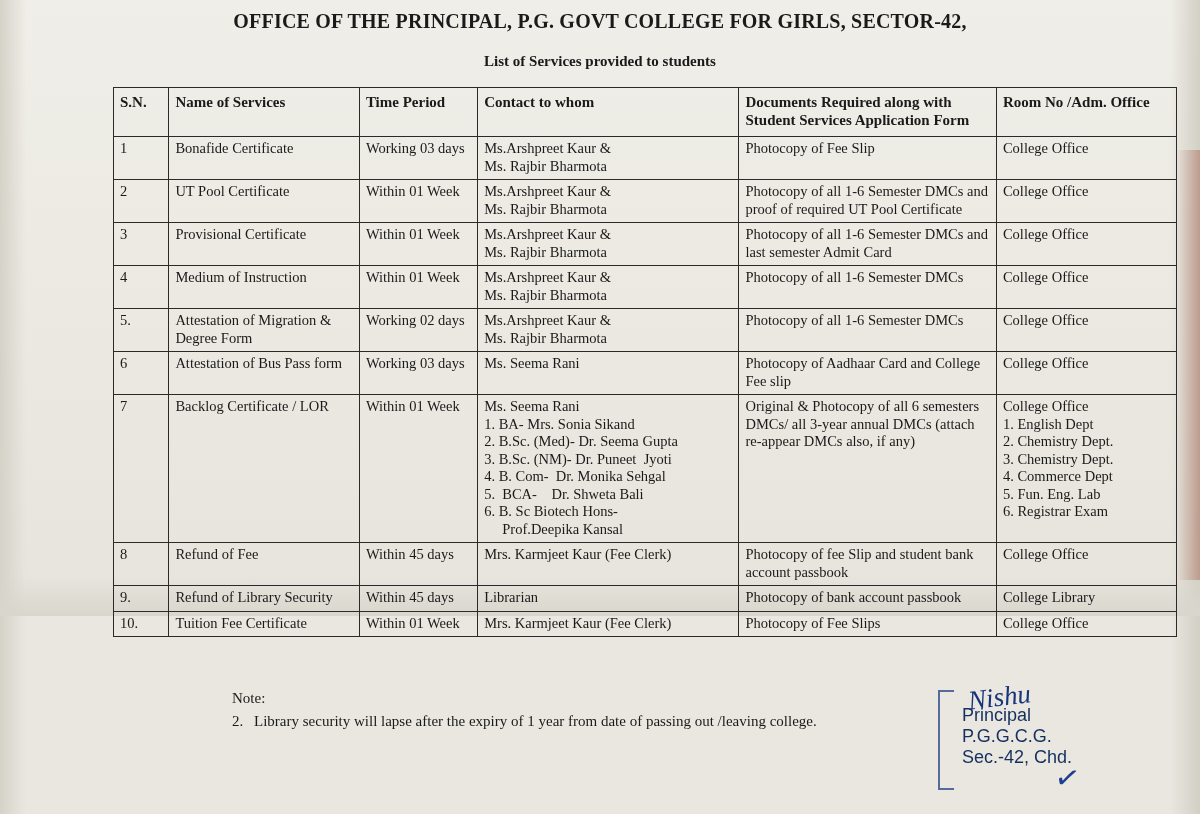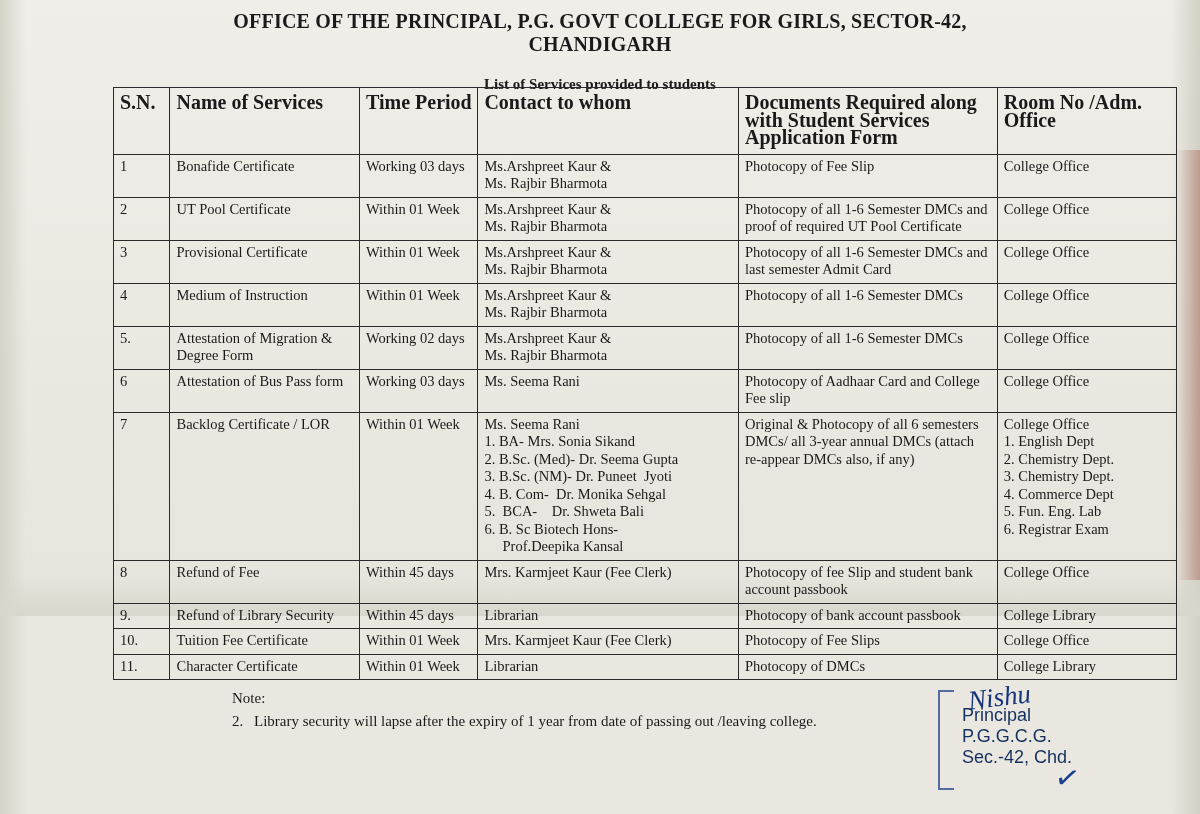--- a/index.html
+++ b/index.html
@@ -71,21 +71,21 @@
   table.services td, table.services th {
     border: 1px solid #2a2a2a;
     vertical-align: top;
     padding: 3px 5px 4px 6px;
     line-height: 17.5px;
     font-weight: normal;
     text-align: left;
   }
   table.services thead th {
     font-weight: bold;
-    font-size: 20px;
+    font-size: 15px;
     padding-top: 6px;
     padding-bottom: 7px;
   }
   .c-sn    { width: 46px;  text-align: center; }
   .c-name  { width: 196px; }
   .c-time  { width: 115px; }
   .c-contact { width: 258px; }
   .c-docs  { width: 272px; }
   .c-room  { width: 177px; }
 
@@ -162,21 +162,20 @@
 <body>
 
 <div class="page">
   <div class="paper-edge-left"></div>
   <div class="paper-edge-right"></div>
   <div class="paper-edge-bottom"></div>
   <div class="smudge"></div>
 
   <div class="header">
     <div class="title-line1">OFFICE OF THE PRINCIPAL, P.G. GOVT COLLEGE FOR GIRLS, SECTOR-42,</div>
-    <div class="title-line2">CHANDIGARH</div>
     <div class="subtitle">List of Services provided to students</div>
   </div>
 
   <table class="services">
     <thead>
       <tr>
         <th class="c-sn">S.N.</th>
         <th class="c-name">Name of Services</th>
         <th class="c-time">Time Period</th>
         <th class="c-contact">Contact  to whom</th>
@@ -295,28 +294,20 @@
 
       <tr>
         <td class="c-sn">10.</td>
         <td class="c-name">Tuition Fee Certificate</td>
         <td class="c-time">Within 01 Week</td>
         <td class="c-contact">Mrs. Karmjeet Kaur (Fee Clerk)</td>
         <td class="c-docs">Photocopy of Fee Slips</td>
         <td class="c-room">College Office</td>
       </tr>
 
-      <tr>
-        <td class="c-sn">11.</td>
-        <td class="c-name">Character Certificate</td>
-        <td class="c-time">Within 01 Week</td>
-        <td class="c-contact">Librarian</td>
-        <td class="c-docs">Photocopy of DMCs</td>
-        <td class="c-room">College Library</td>
-      </tr>
 
 
     </tbody>
   </table>
 
   <div class="notes">
     <div class="note-head">Note:</div>
     <div class="note-row">
       <span class="note-num">2.</span><span>Library security will lapse after the expiry of  1 year from date of passing out /leaving college.</span>
     </div>

